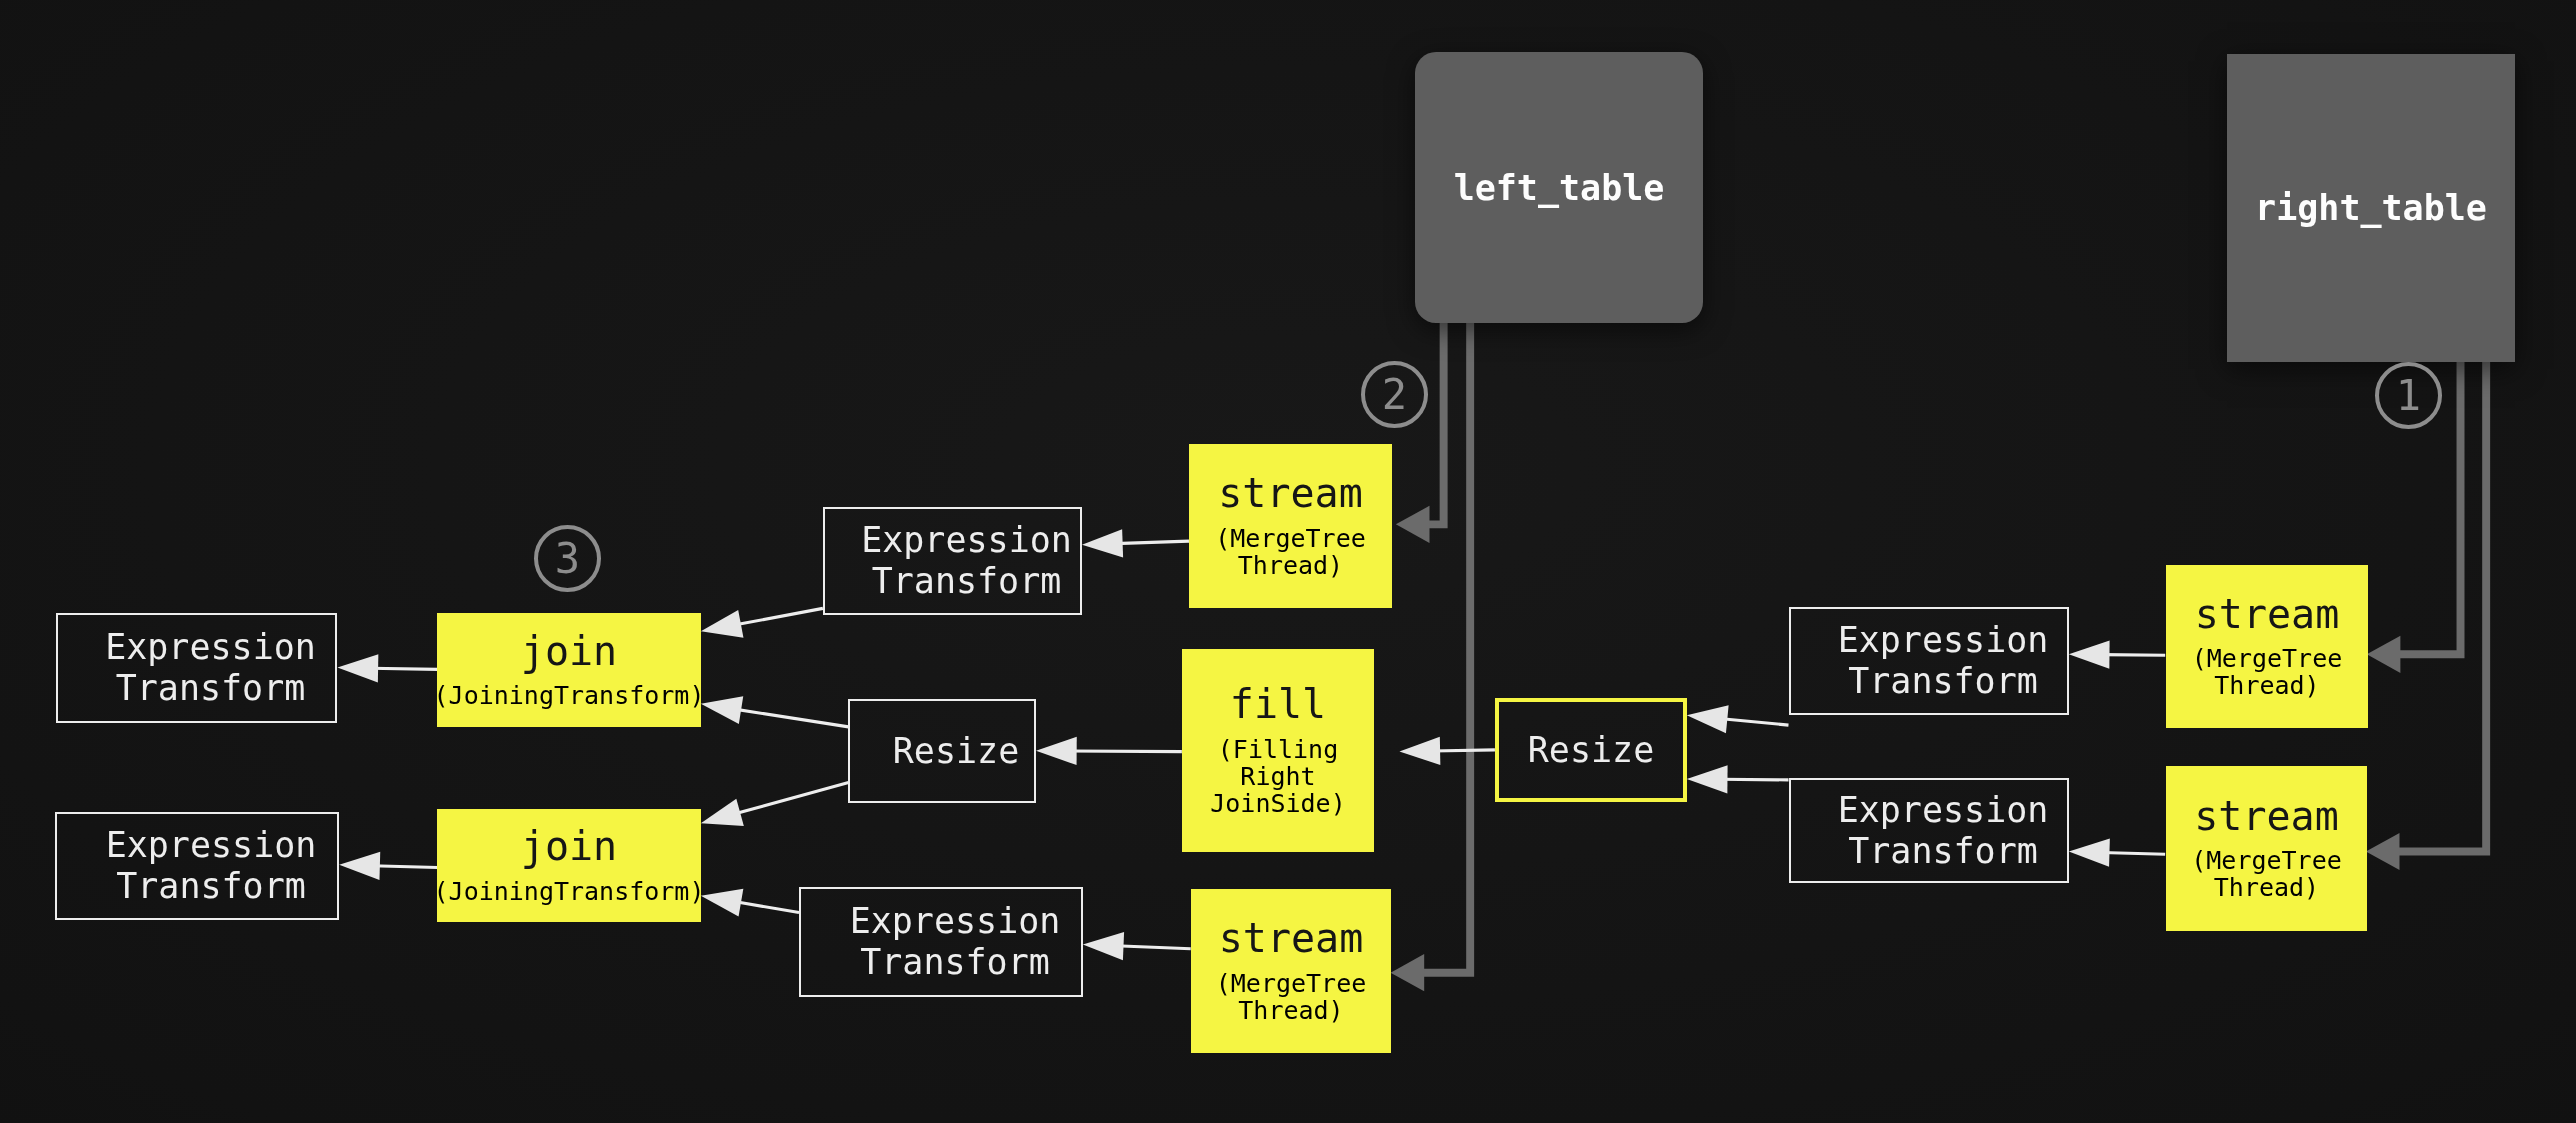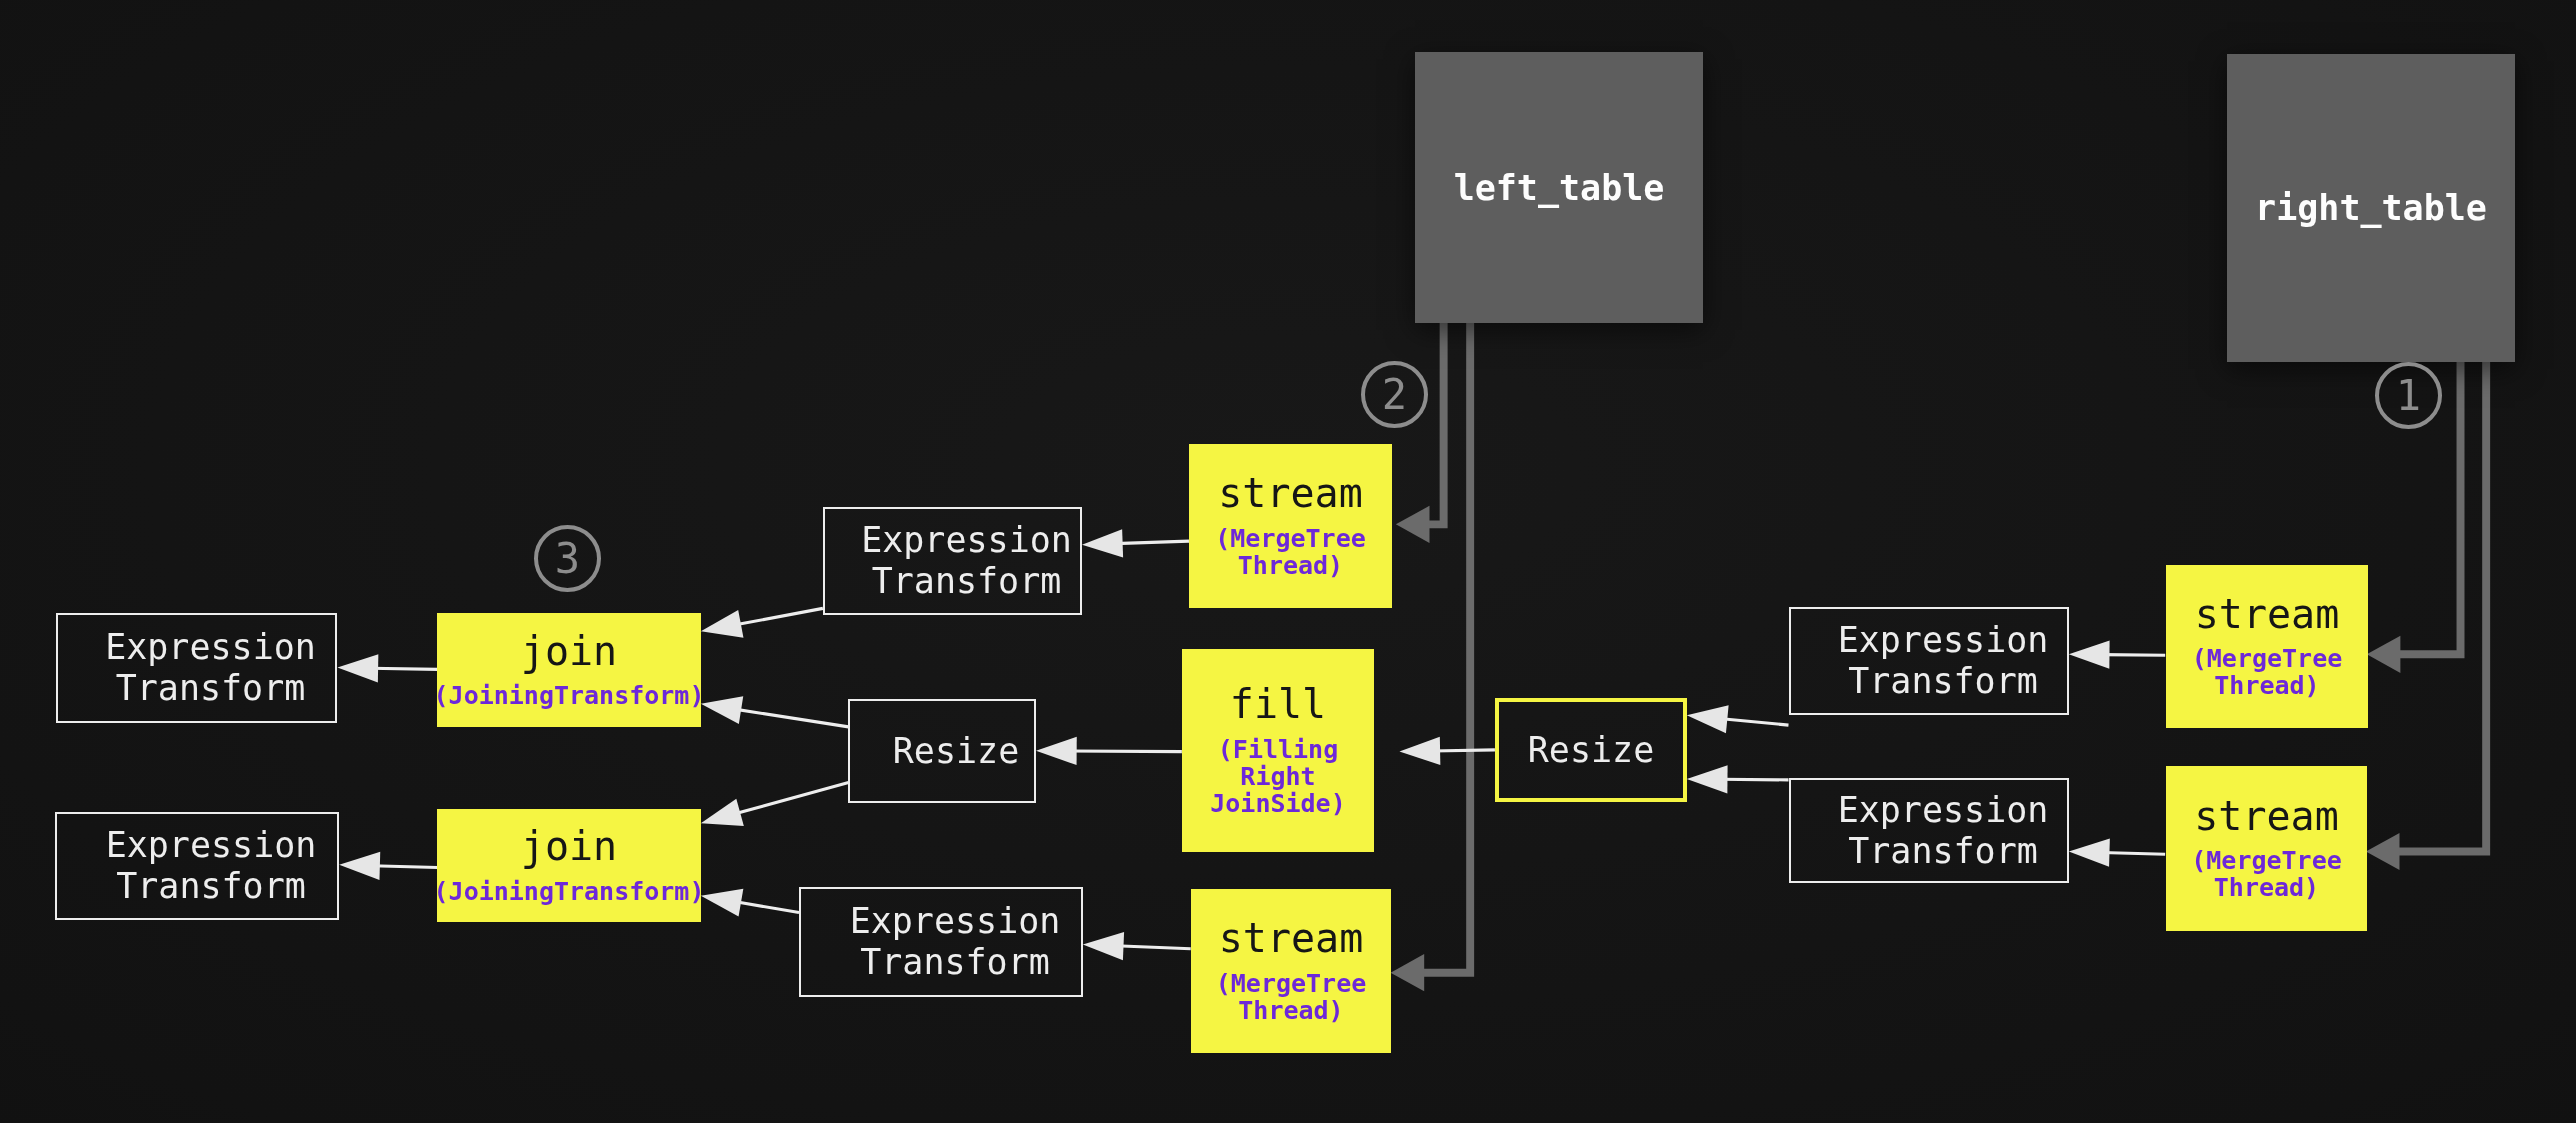--- a/index.html
+++ b/index.html
@@ -6,21 +6,21 @@
   #stage{position:relative;width:2576px;height:1123px;overflow:hidden;
          background:radial-gradient(120% 130% at 50% 42%, #181818 0%, #121212 55%, #0b0b0b 100%);
          font-family:"DejaVu Sans Mono", monospace;}
   #edges{position:absolute;left:0;top:0;}
   .node{position:absolute;display:flex;flex-direction:column;align-items:center;justify-content:center;
         text-align:center;box-sizing:border-box;font-family:"DejaVu Sans Mono", monospace;}
   .tbl{background:#5e5e5e;color:#fdfdfd;font-weight:bold;font-size:35px;
        box-shadow:0 7px 26.5px rgba(0,0,0,.55);}
   .op-yellow{background:#f5f543;color:#161616;}
   .op-yellow .title{font-weight:normal;font-size:40px;line-height:1;}
-  .op-yellow .sub{color:#6d28d9;font-size:25px;line-height:1.08;white-space:pre-line;margin-top:11.5px;font-weight:bold;}
+  .op-yellow .sub{color:#000000;font-size:25px;line-height:1.08;white-space:pre-line;margin-top:11.5px;}
   .op-outline{border:2.7px solid #ededed;color:#ededed;font-size:35px;line-height:1.16;padding-left:28px;}
   .op-outline .title{white-space:normal;}
   .op-outline-yellow{border:4.4px solid #f5f543;color:#ededed;font-size:35px;}
   .badge{position:absolute;width:67px;height:67px;border:4.4px solid #8d8d8d;border-radius:50%;
          color:#8d8d8d;font-family:"DejaVu Sans Mono", monospace;font-size:42px;
          display:flex;align-items:center;justify-content:center;box-sizing:border-box;}
 </style>
 </head>
 <body>
 
@@ -57,21 +57,21 @@
       <line x1="494" y1="757" x2="417.7942373942647" y2="755.6512254406065" stroke="#ededed" stroke-width="3.5"></line>
       <polygon points="381,755 427.27593823874673,739.8165372815125 426.709655246915,771.8115263200035" fill="#e6e6e6"></polygon>
       <line x1="494" y1="981" x2="419.786566891321" y2="978.9942315376032" stroke="#ededed" stroke-width="3.5"></line>
       <polygon points="383,978 429.41548319571785,963.2486299040385 428.5509340325846,995.2369489399697" fill="#e6e6e6"></polygon>
       <line x1="903" y1="1032" x2="828.2724526988601" y2="1019.2087982097148" stroke="#ededed" stroke-width="3.5"></line>
       <polygon points="792,1013 840.0400433560598,1004.9903661539435 834.6410883910904,1036.5316293703436" fill="#e6e6e6"></polygon>
       <line x1="1346" y1="1073" x2="1260.7691332082375" y2="1069.506931688862" stroke="#ededed" stroke-width="3.5"></line>
       <polygon points="1224,1068 1270.6166042011064,1053.8970849553223 1269.306228819487,1085.870244266833" fill="#e6e6e6"></polygon>
     </svg>
   <div id="nodes">
-      <div class="node tbl" style="left: 1415px; top: 52px; width: 288px; height: 271px;">
+      <div class="node tbl" style="left: 1415px; top: 52px; width: 288px; height: 271px; border-radius: 21px;">
         <span class="title">left_table</span>
       </div>
       <div class="node tbl" style="left: 2227px; top: 54px; width: 288px; height: 308px;">
         <span class="title">right_table</span>
       </div>
       <div class="node op-outline" style="left: 56px; top: 613px; width: 281px; height: 110px;">
         <span class="title">Expression Transform</span>
       </div>
       <div class="node op-outline" style="left: 55px; top: 812px; width: 284px; height: 108px;">
         <span class="title">Expression Transform</span>

